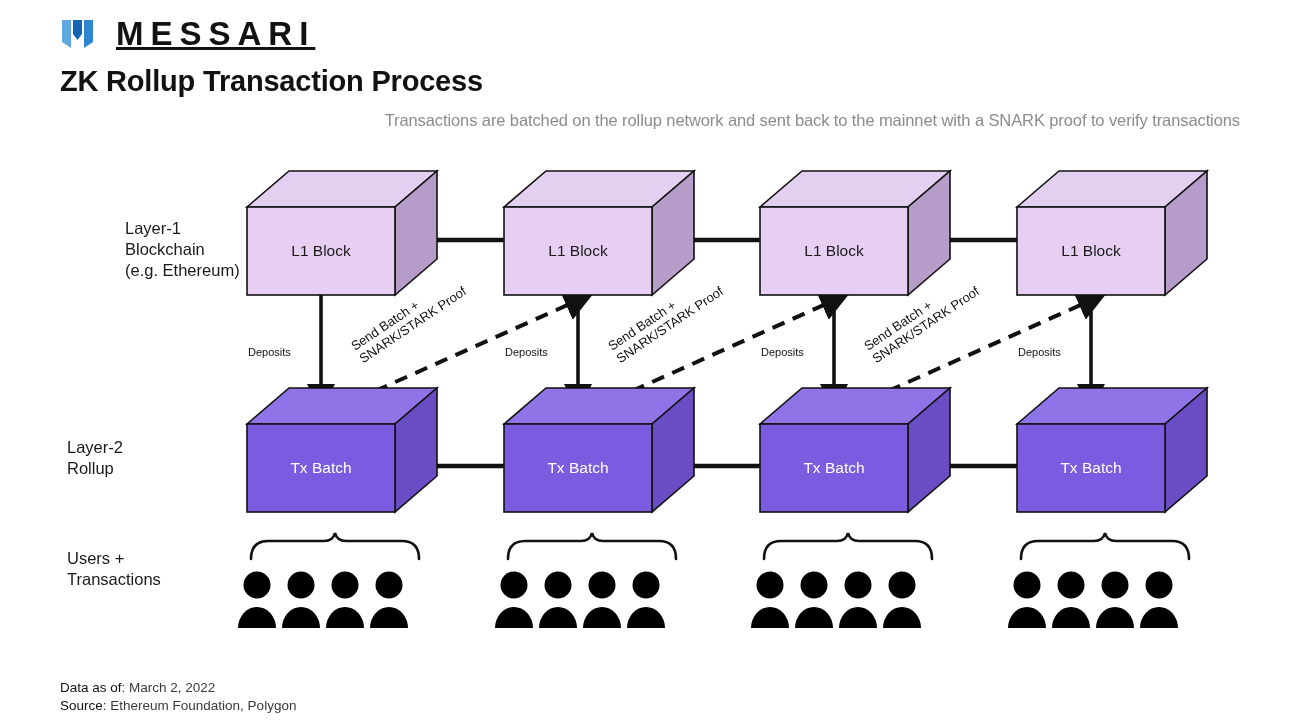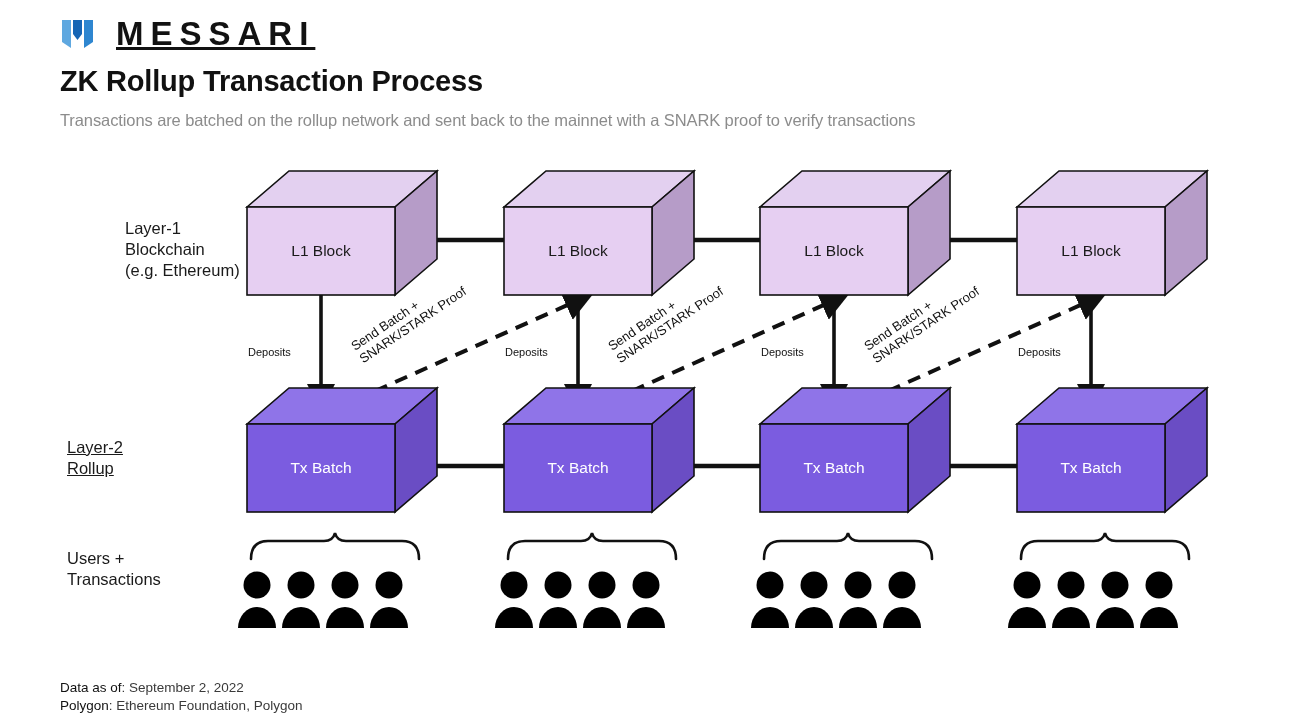--- a/index.html
+++ b/index.html
@@ -30,35 +30,36 @@
     font-weight: 700;
     color: #111111;
     margin-top: 11px;
     letter-spacing: -0.2px;
   }
   .page-subtitle {
     font-size: 16.5px;
     color: #8c8c8c;
     margin-top: 13px;
     letter-spacing: -0.1px;
+    text-align: right;
   }
 
   
   #canvas { position: absolute; left: 0; top: 0; width: 1292px; height: 726px; }
 
   
   .row-label {
     position: absolute;
     font-size: 16.5px;
     line-height: 21px;
     color: #1a1a1a;
     white-space: pre-line;
   }
   #label-l1 { left: 78px; top: 218px; margin-left: 47px; }
-  #label-l2 { left: 67px; top: 437px; text-decoration: underline; }
+  #label-l2 { left: 67px; top: 437px; }
   #label-users { left: 67px; top: 548px; }
 
   
   .deposit-label {
     position: absolute;
     font-size: 11px;
     color: #111111;
     white-space: nowrap;
   }
   .proof-label {
@@ -271,18 +272,18 @@
       <div>SNARK/STARK Proof</div>
     </div>
     <div class="proof-label" style="left: 878px; top: 336px; transform: rotate(-34deg);">
       <div>Send Batch +</div>
       <div>SNARK/STARK Proof</div>
     </div>
   </div>
 
 <div class="footer">
   <div>
-    <b>Data as of</b><span>: September 2, 2022</span>
+    <b>Data as of</b><span>: March 2, 2022</span>
   </div>
   <div>
-    <b>Polygon</b><span>: Ethereum Foundation, Polygon</span>
+    <b>Source</b><span>: Ethereum Foundation, Polygon</span>
   </div>
 </div>
 
 </body></html>

